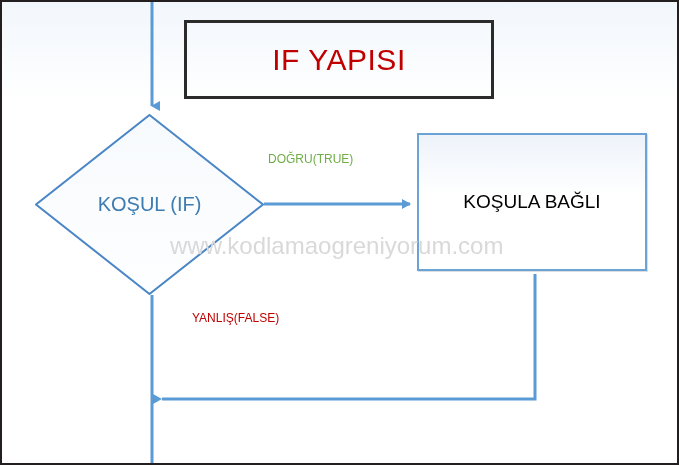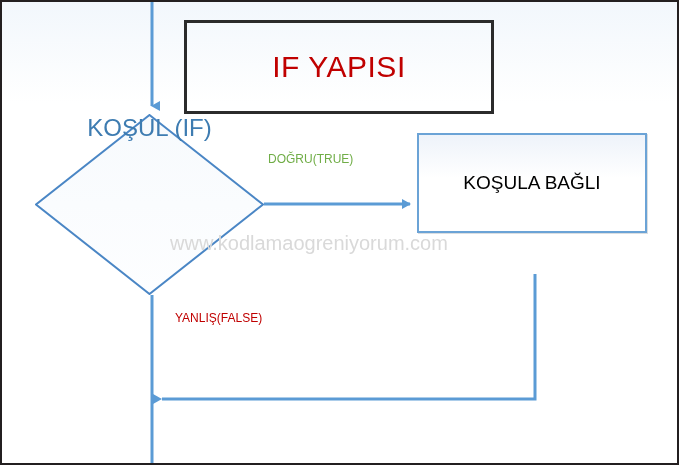--- a/index.html
+++ b/index.html
@@ -17,21 +17,21 @@
     overflow: hidden;
     font-family: "Liberation Sans", sans-serif;
   }
 
   
   #title-box {
     position: absolute;
     left: 182px;
     top: 18px;
     width: 310px;
-    height: 94px;
+    height: 79px;
     border: 3px solid #2b2b2b;
     background: transparent;
     box-sizing: border-box;
     display: flex;
     align-items: center;
     justify-content: center;
   }
   #title-text {
     color: #c00000;
     font-size: 30px;
@@ -48,34 +48,35 @@
     height: 181px;
   }
   #decision-wrap svg { display: block; }
   #decision-label {
     position: absolute;
     left: 0;
     top: 0;
     width: 229px;
     height: 181px;
     display: flex;
+    align-items: center;
     justify-content: center;
     color: #3e7cb1;
-    font-size: 24px;
+    font-size: 20px;
     white-space: nowrap;
     pointer-events: none;
   }
 
   
   #process-box {
     position: absolute;
     left: 415px;
     top: 131px;
     width: 230px;
-    height: 100px;
+    height: 138px;
     border: 2px solid #6ba3d6;
     background: linear-gradient(to bottom, #eef3fa 0%, #ffffff 45%, #ffffff 100%);
     box-sizing: border-box;
     box-shadow: 1px 1px 0 rgba(150,160,170,0.35);
     display: flex;
     flex-direction: column;
     align-items: center;
     justify-content: center;
     line-height: 1.35;
   }
@@ -100,32 +101,32 @@
     position: absolute;
     font-size: 12px;
     white-space: nowrap;
   }
   #label-true {
     left: 266px;
     top: 150px;
     color: #70ad47;
   }
   #label-false {
-    left: 173px;
+    left: 190px;
     top: 309px;
     color: #c00000;
   }
 
   
   #watermark {
     position: absolute;
     left: 168px;
     top: 230px;
     color: #d9d9d9;
-    font-size: 20px;
+    font-size: 24px;
     white-space: nowrap;
     pointer-events: none;
     text-align: right;
   }
 </style>
 </head>
 <body>
 
 <div id="canvas">
 

